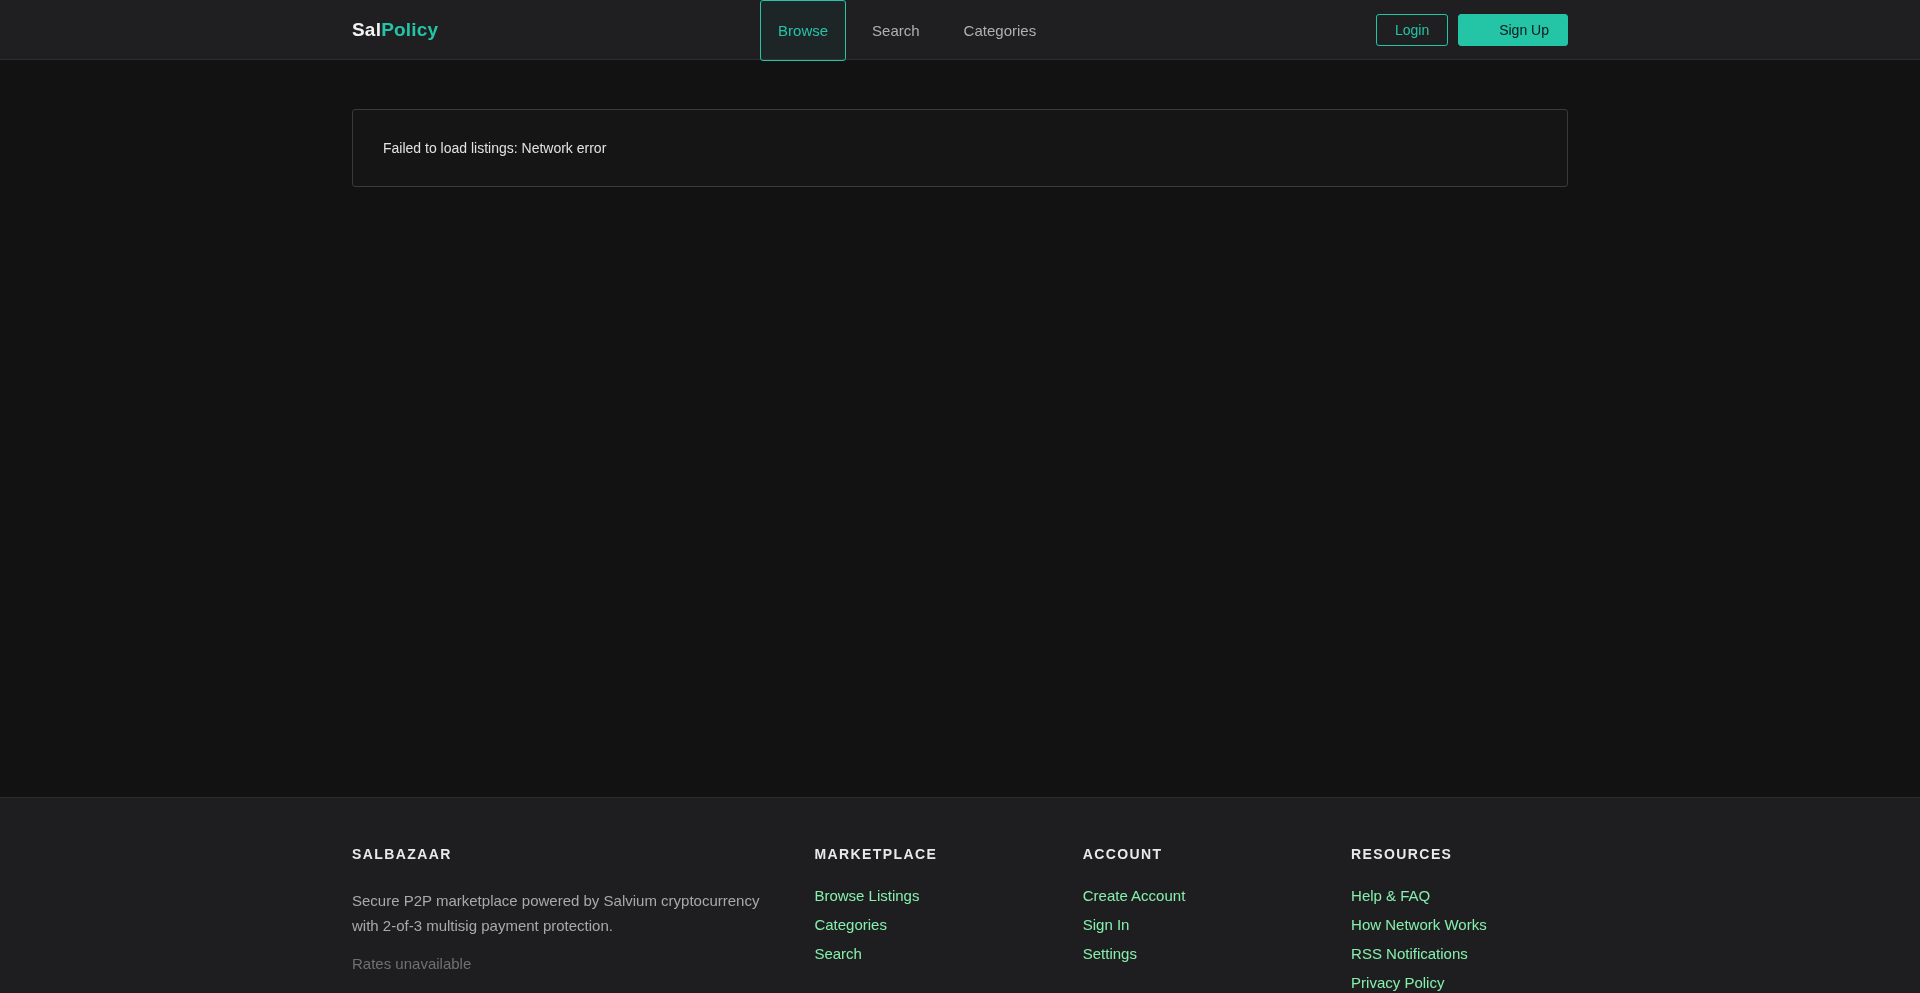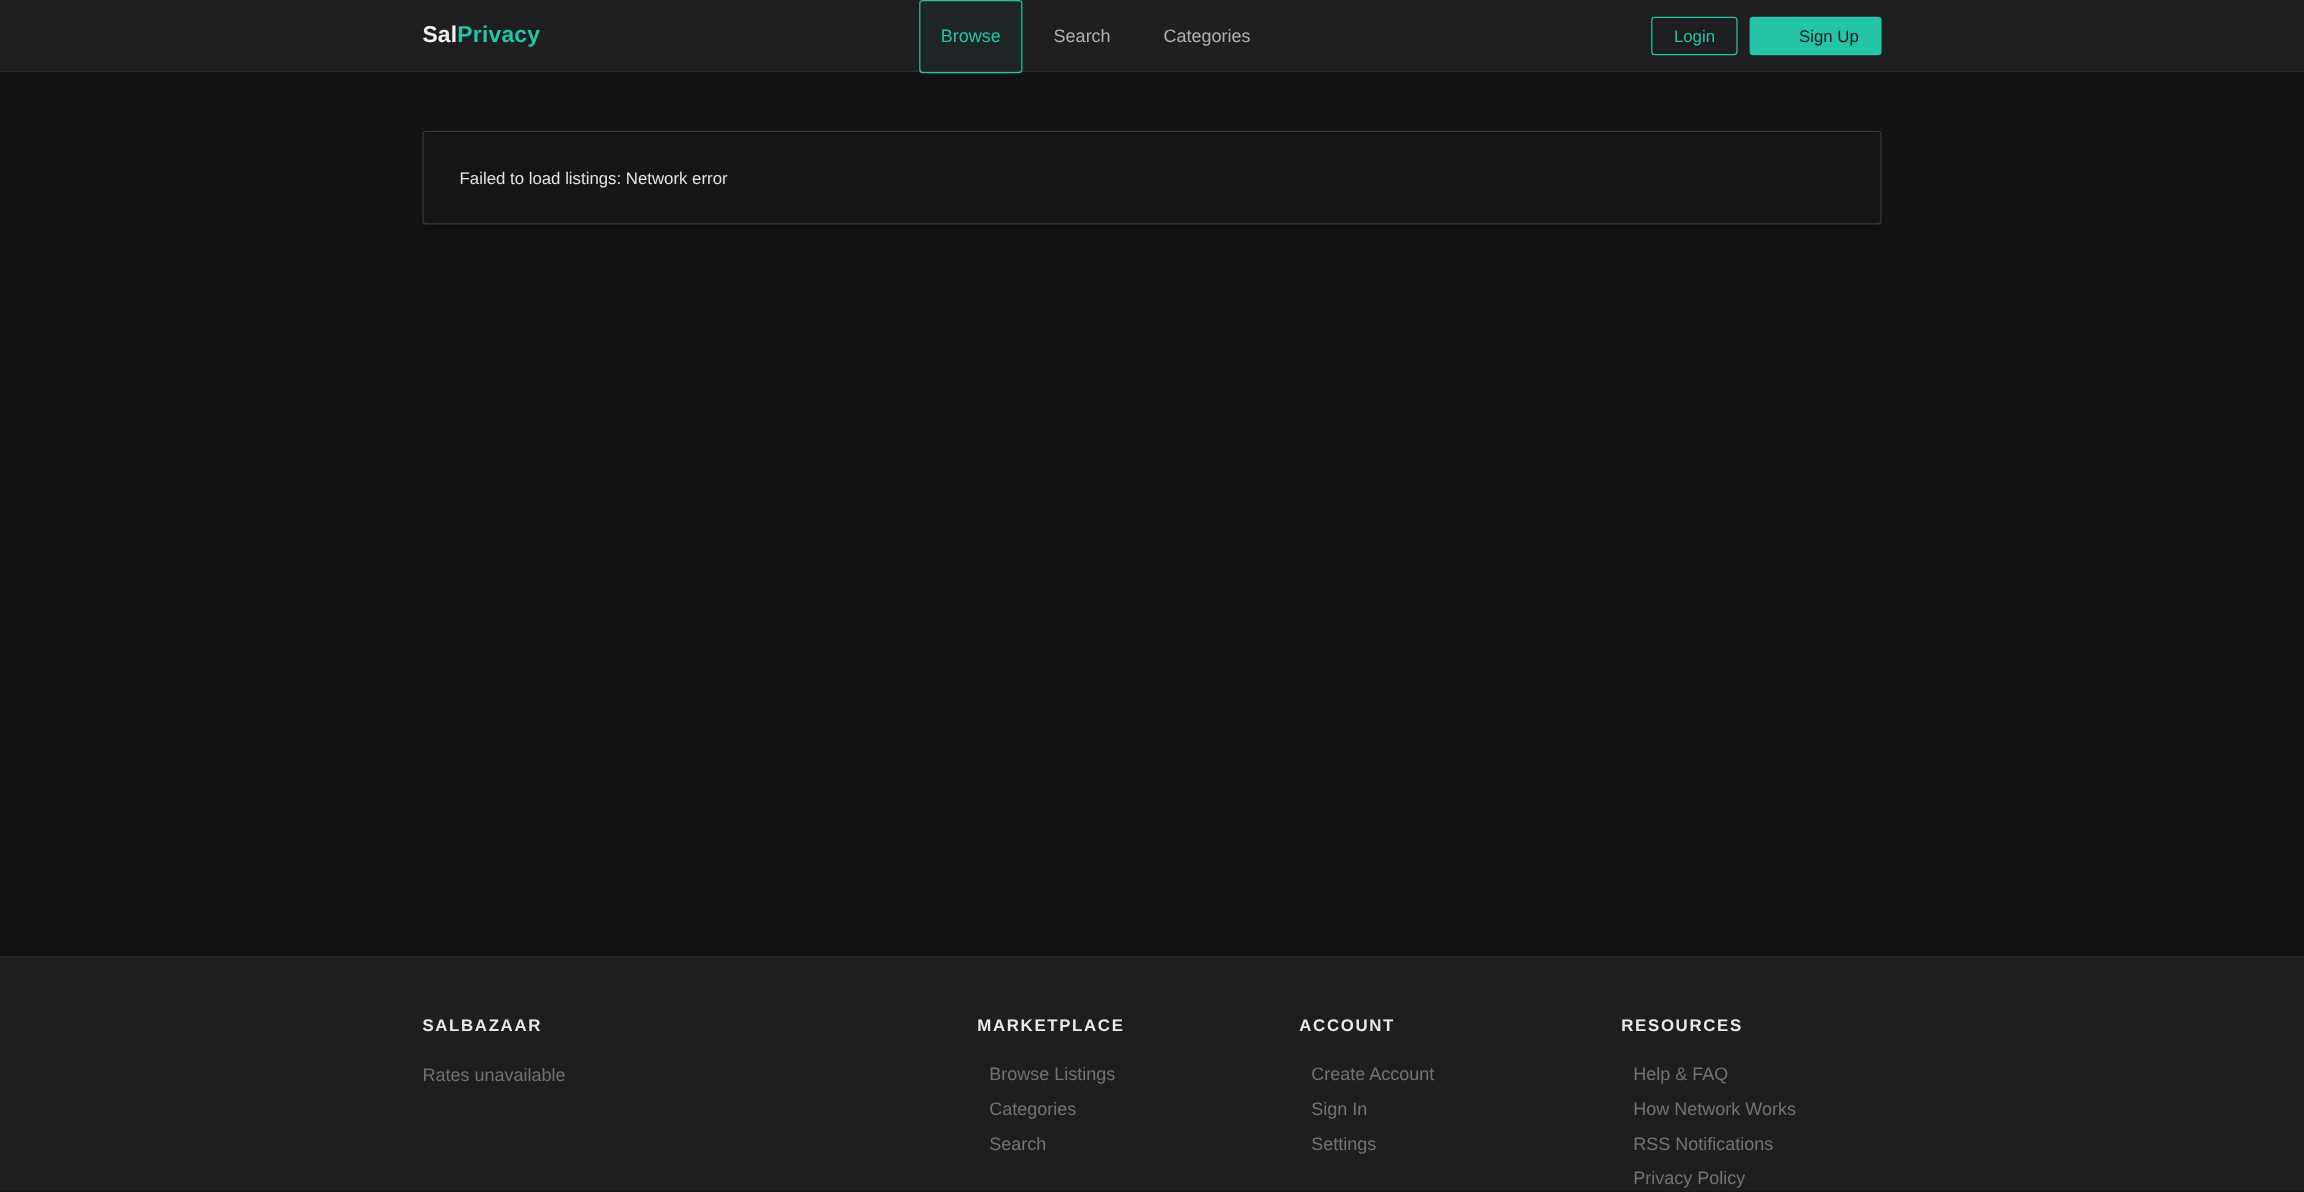--- a/index.html
+++ b/index.html
@@ -133,33 +133,32 @@
   }
   .rates-status {
     font-size: 15px;
     color: #707070;
   }
   .footer-link {
     display: block;
     margin-bottom: 14px;
     font-size: 15px;
     line-height: 15px;
-    color: #737373;
+    color: #86efac;
     text-decoration: none;
     cursor: pointer;
     width: fit-content;
-    margin-left: 10px;
   }
 </style>
 </head>
 <body>
 
 <header class="header">
   <div class="container header-inner">
-    <div class="logo"><span>Sal</span><span class="accent">Privacy</span></div>
+    <div class="logo"><span>Sal</span><span class="accent">Policy</span></div>
 
     <nav class="nav">
       <div class="nav-item active">Browse</div>
       <div class="nav-item">Search</div>
       <div class="nav-item">Categories</div>
     </nav>
 
     <div class="auth">
       <button class="btn btn-outline">Login</button>
       <button class="btn btn-filled">Sign Up</button>
@@ -173,20 +172,21 @@
       <span>Failed to load listings: Network error</span>
     </div>
   </div>
 </main>
 
 <footer class="footer">
   <div class="container footer-grid">
 
     <div>
       <h4 class="footer-heading">SALBAZAAR</h4>
+      <p class="footer-desc">Secure P2P marketplace powered by Salvium cryptocurrency with 2-of-3 multisig payment protection.</p>
       <div class="rates-status">Rates unavailable</div>
     </div>
 
     <div>
       <h4 class="footer-heading">MARKETPLACE</h4>
       <a class="footer-link">Browse Listings</a>
       <a class="footer-link">Categories</a>
       <a class="footer-link">Search</a>
     </div>
 

